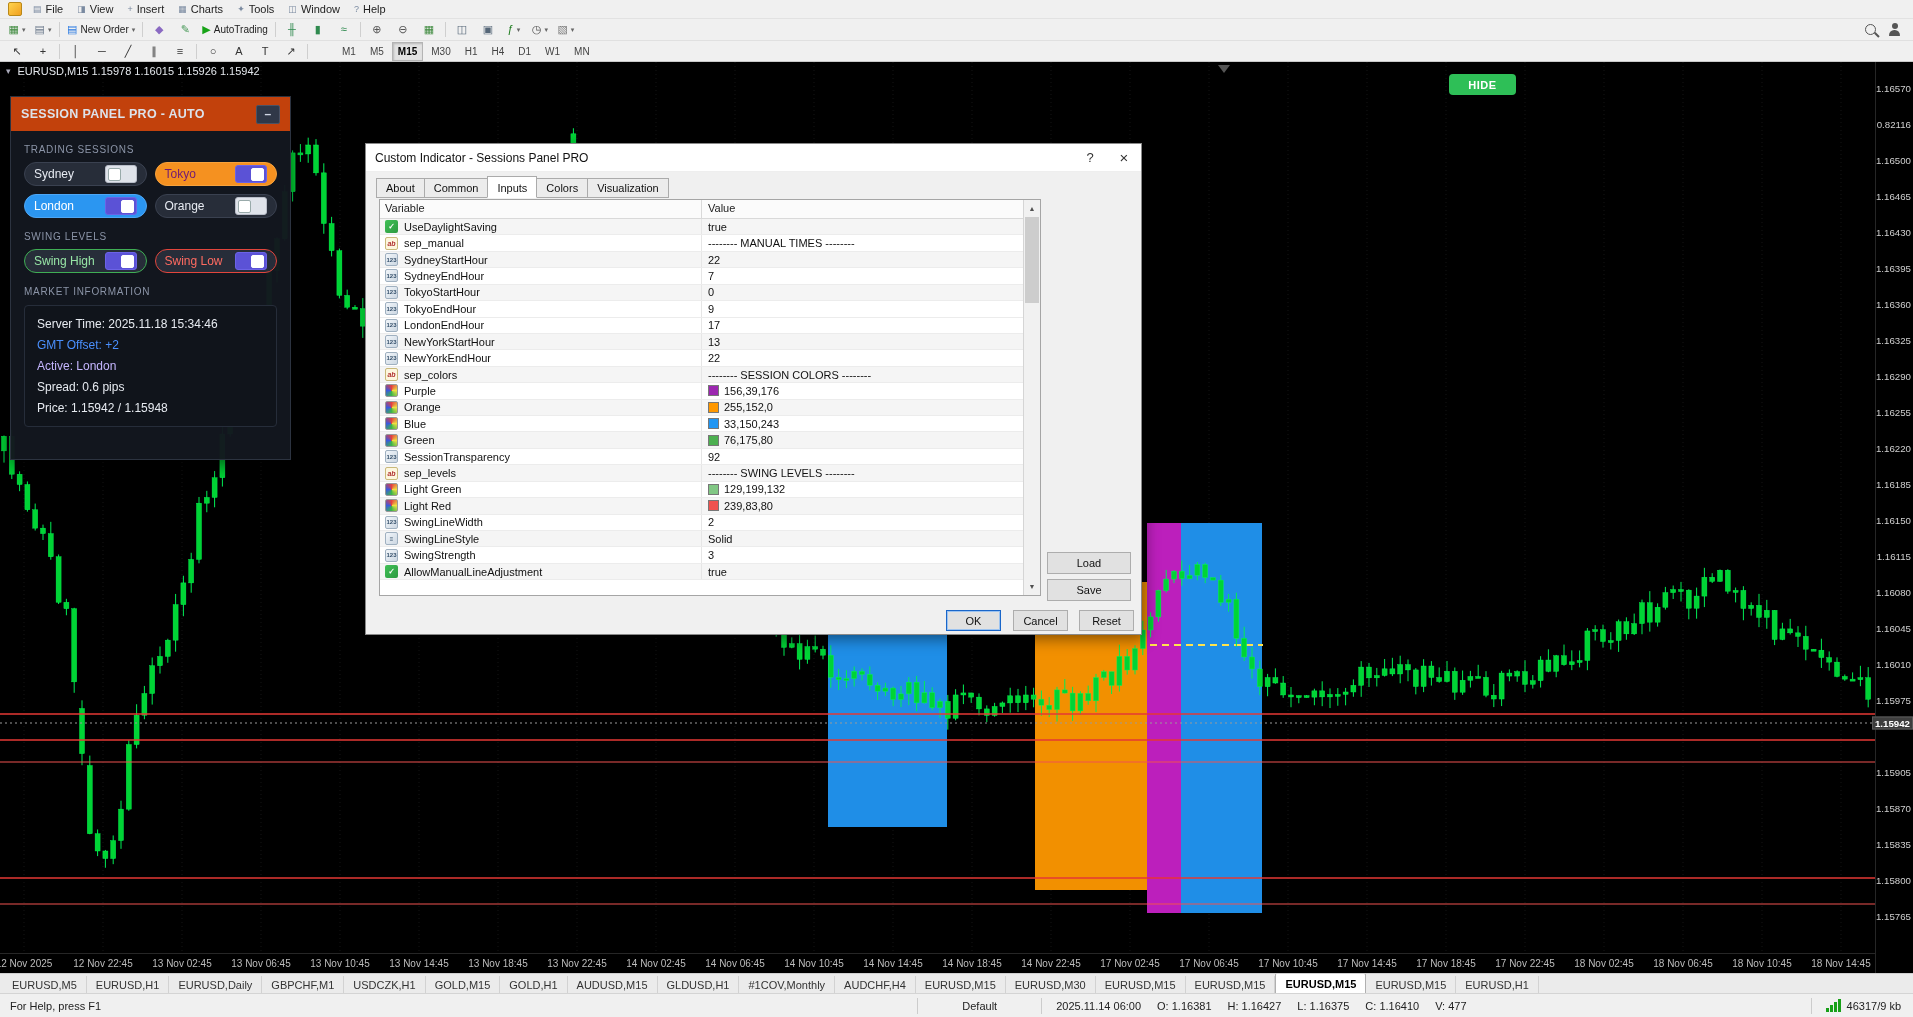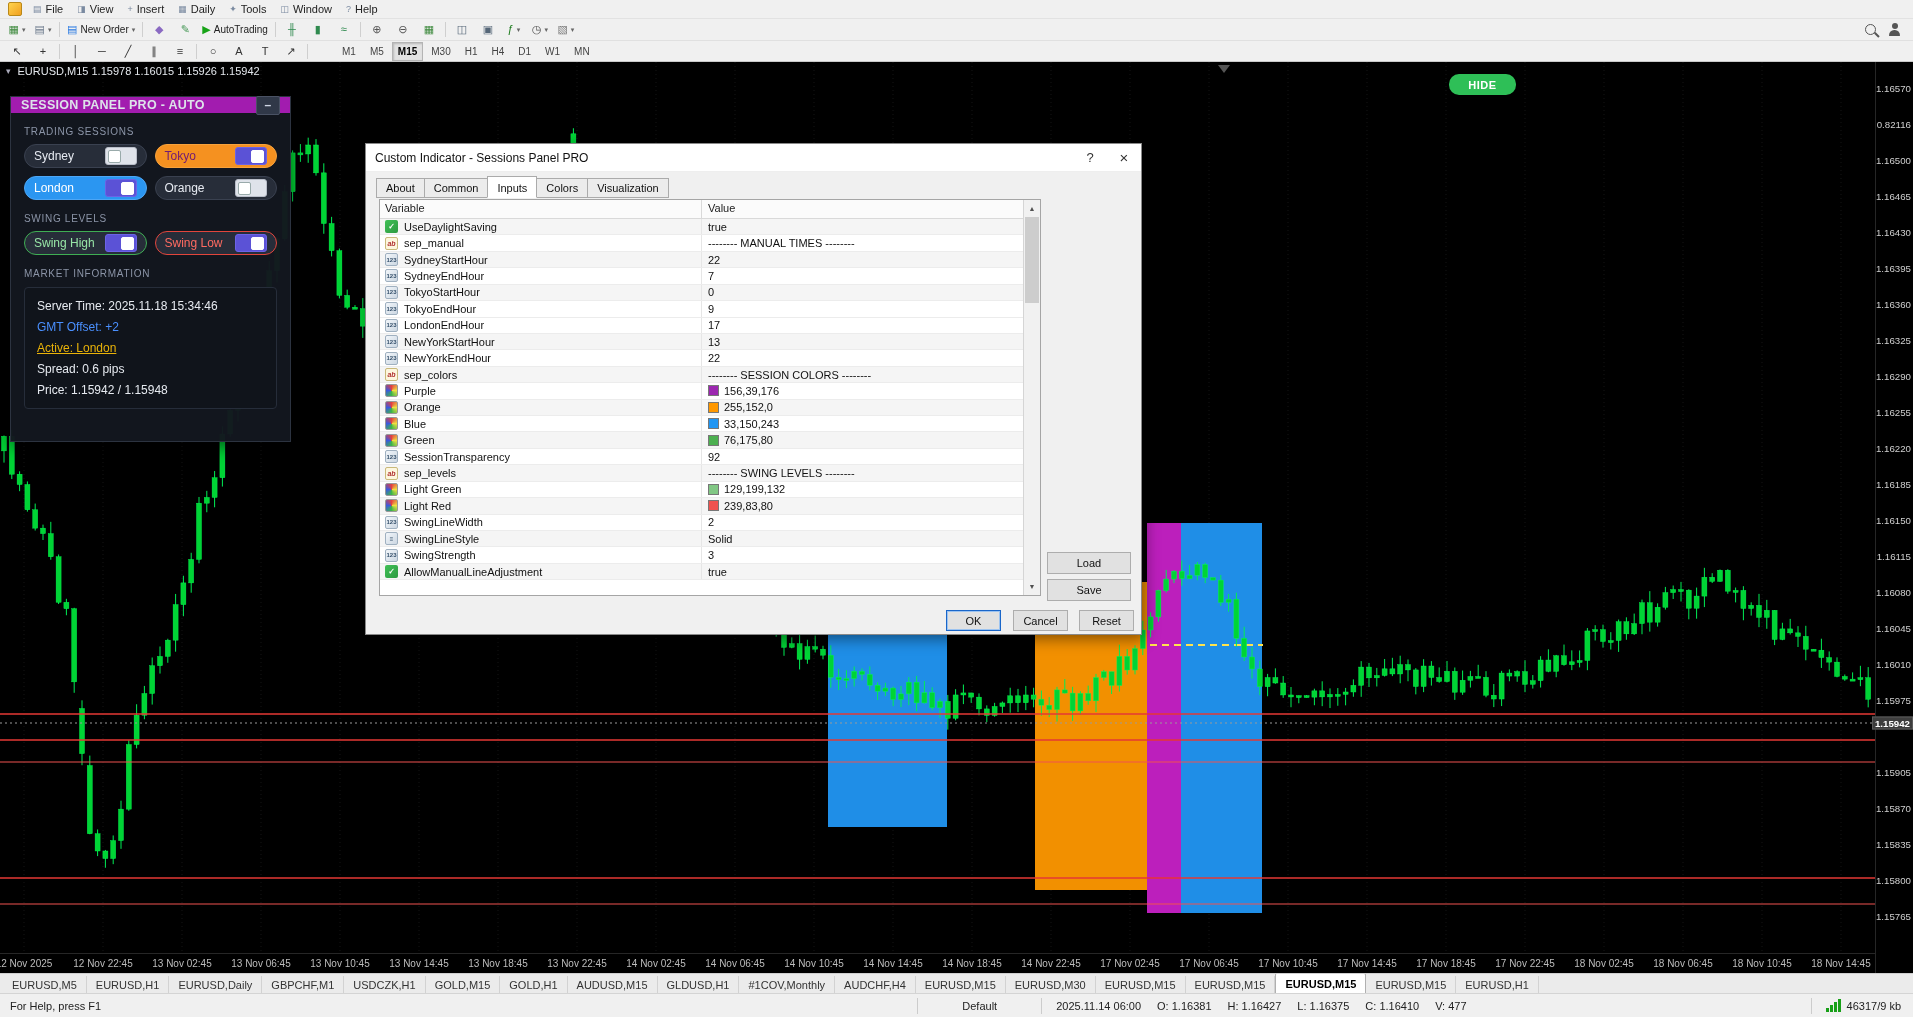--- a/index.html
+++ b/index.html
@@ -31,35 +31,35 @@
   .icon-user::after{content:'';position:absolute;left:1px;top:7px;width:11px;height:6px;border-radius:6px 6px 1px 1px;background:#555}
 
   
   .chart-area{position:absolute;top:62px;left:0;width:1875px;height:891px;background:#000}
   #chart-svg{position:absolute;top:0;left:0}
   .symbol-line{position:absolute;top:3px;left:6px;color:#e3e7ec;font-size:11px;display:flex;gap:7px;align-items:center;z-index:2}
   .oct-caret{color:#aab;font-size:9px}
   .shift-marker{position:absolute;left:1218px;top:3px;width:0;height:0;border-left:6px solid transparent;
                 border-right:6px solid transparent;border-top:8px solid #555;z-index:2}
   .hide-btn{position:absolute;top:12px;left:1449px;width:67px;height:21px;background:#2ebf57;color:#fff;
-            font-weight:bold;font-size:11px;display:flex;align-items:center;justify-content:center;border-radius:10px;z-index:2;letter-spacing:.5px}
+            font-weight:bold;font-size:11px;display:flex;align-items:center;justify-content:center;border-radius:4px;z-index:2;letter-spacing:.5px}
 
   .price-axis{position:absolute;top:62px;left:1875px;width:38px;height:911px;background:#000;border-left:1px solid #262626;
               font-size:9.7px;color:#cfcfcf;z-index:1}
   .pa-label{position:absolute;right:3px;transform:translateY(-50%);white-space:nowrap}
   .pa-current{position:absolute;right:1px;transform:translateY(-50%);background:#3d3d3d;border:1px solid #5a5a5a;
               color:#fff;padding:0 2px;font-weight:bold}
   .time-axis{position:absolute;top:953px;left:0;width:1875px;height:20px;background:#000;border-top:1px solid #262626;
              color:#bdbdbd;font-size:10px}
   .ta-label{position:absolute;top:4px;transform:translateX(-50%);white-space:nowrap}
 
   
   .session-panel{position:absolute;top:34px;left:10px;width:279px;z-index:3;background:rgba(19,23,31,.97);
                  border:1px solid #2c3340;box-shadow:0 5px 16px rgba(0,0,0,.55);color:#dde2ea;font-size:12px}
-  .sp-header{height:16px;background:#a21caf;display:flex;align-items:center;justify-content:space-between;
+  .sp-header{height:34px;background:#c2410c;display:flex;align-items:center;justify-content:space-between;
              padding:0 10px;font-weight:bold;font-size:12.5px;letter-spacing:.3px}
   .sp-min{width:22px;height:17px;border:1px solid #4a5264;background:#303848;color:#cfd6e4;display:flex;
           align-items:center;justify-content:center;border-radius:2px;font-size:12px}
   .sp-section{color:#8b94a7;font-size:10px;letter-spacing:.7px;margin:13px 13px 7px}
   .sp-grid{display:grid;grid-template-columns:1fr 1fr;gap:8px;margin:0 13px}
   .sp-btn{height:24px;border-radius:14px;display:flex;align-items:center;justify-content:space-between;
           padding:0 9px;font-size:12px;border:1px solid #3a4150;background:#272d39;color:#e7ebf2;box-sizing:border-box}
   .sp-btn.orange{background:#f59120;border-color:#f7a23c;color:#701a75}
   .sp-btn.blue{background:#2b96f1;border-color:#4da6f5;color:#fff}
   .sp-btn.green{border-color:#3fae54;color:#97e5a6}
@@ -133,21 +133,21 @@
       <div class="menu-item">
         <span class="mi">◨</span>
         <span>View</span>
       </div>
       <div class="menu-item">
         <span class="mi">+</span>
         <span>Insert</span>
       </div>
       <div class="menu-item">
         <span class="mi">▦</span>
-        <span>Daily</span>
+        <span>Charts</span>
       </div>
       <div class="menu-item">
         <span class="mi">✦</span>
         <span>Tools</span>
       </div>
       <div class="menu-item">
         <span class="mi">◫</span>
         <span>Window</span>
       </div>
       <div class="menu-item">
@@ -862,21 +862,21 @@
           <span>Swing Low</span>
           <span class="toggle on">
             <span class="knob"></span>
           </span>
         </div>
       </div>
     <div class="sp-section">MARKET INFORMATION</div>
     <div class="sp-info" id="sp-info">
         <div style="color: rgb(230, 234, 240);">Server Time: 2025.11.18 15:34:46</div>
         <div style="color: rgb(74, 144, 255);">GMT Offset: +2</div>
-        <div style="color: #eab308; text-decoration: underline;">Active: London</div>
+        <div style="color: #c4b5fd;">Active: London</div>
         <div style="color: rgb(230, 234, 240);">Spread: 0.6 pips</div>
         <div style="color: rgb(230, 234, 240);">Price: 1.15942 / 1.15948</div>
       </div>
   </div>
 </div>
 
 <div class="price-axis" id="price-axis">
     <div class="pa-label" style="top: 26px;">1.16570</div>
     <div class="pa-label" style="top: 62px;">0.82116</div>
     <div class="pa-label" style="top: 98px;">1.16500</div>

